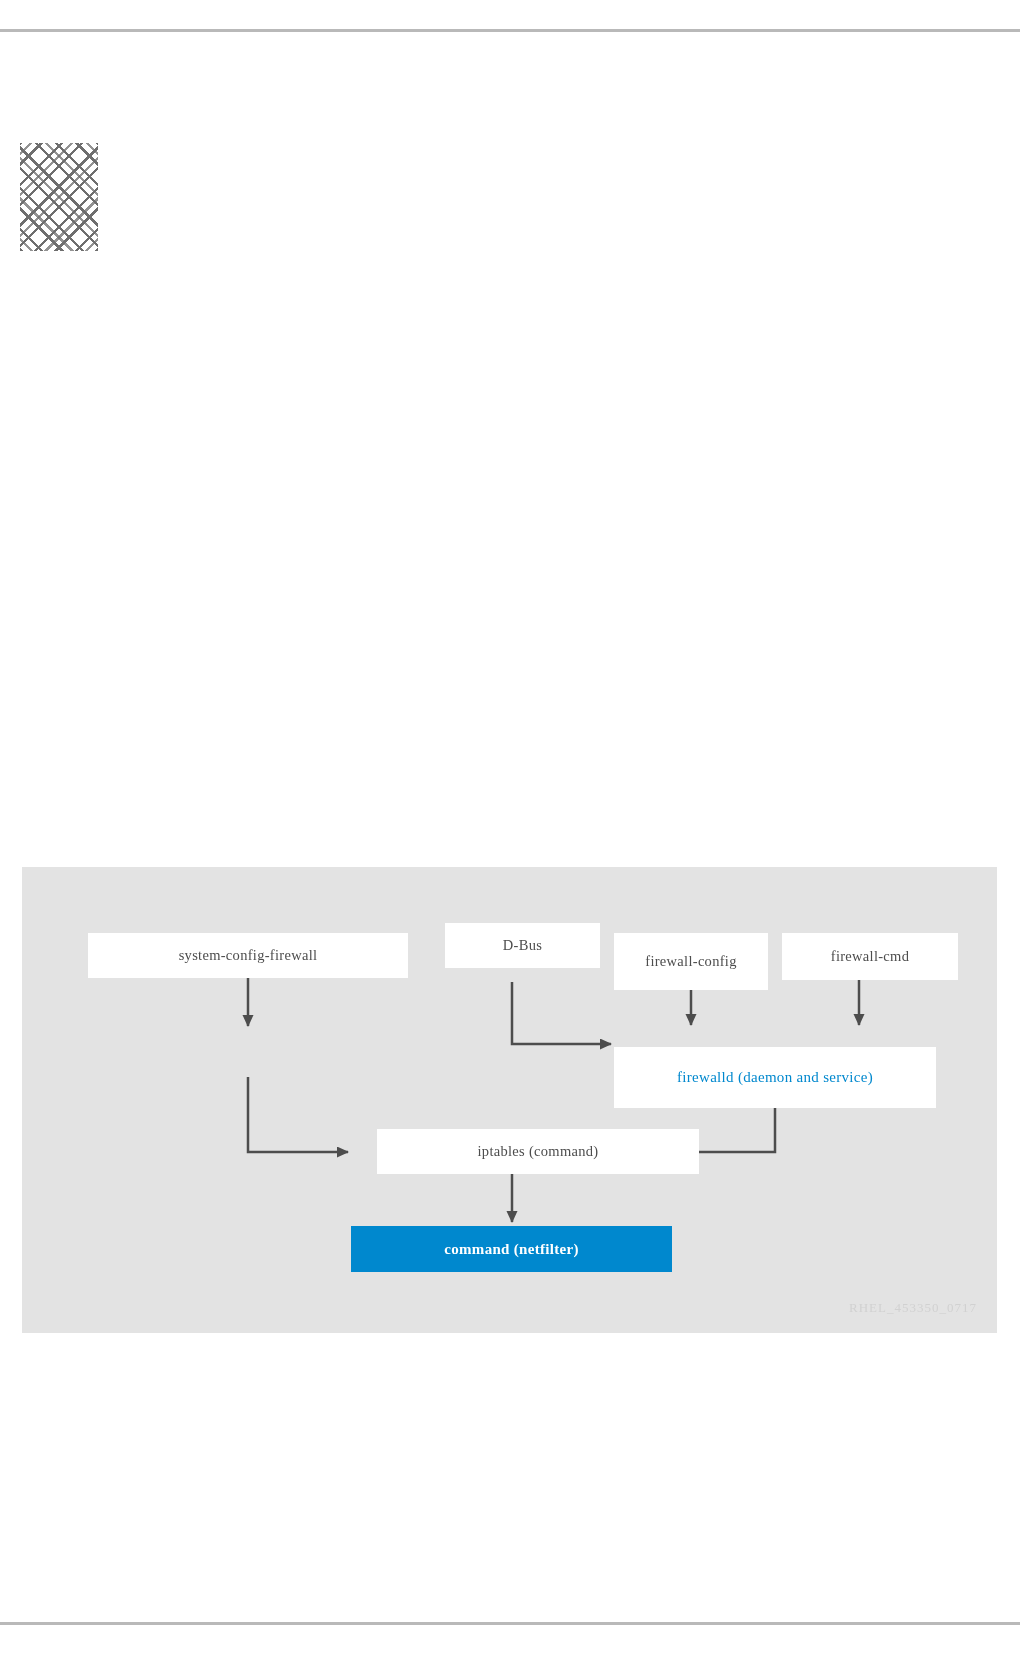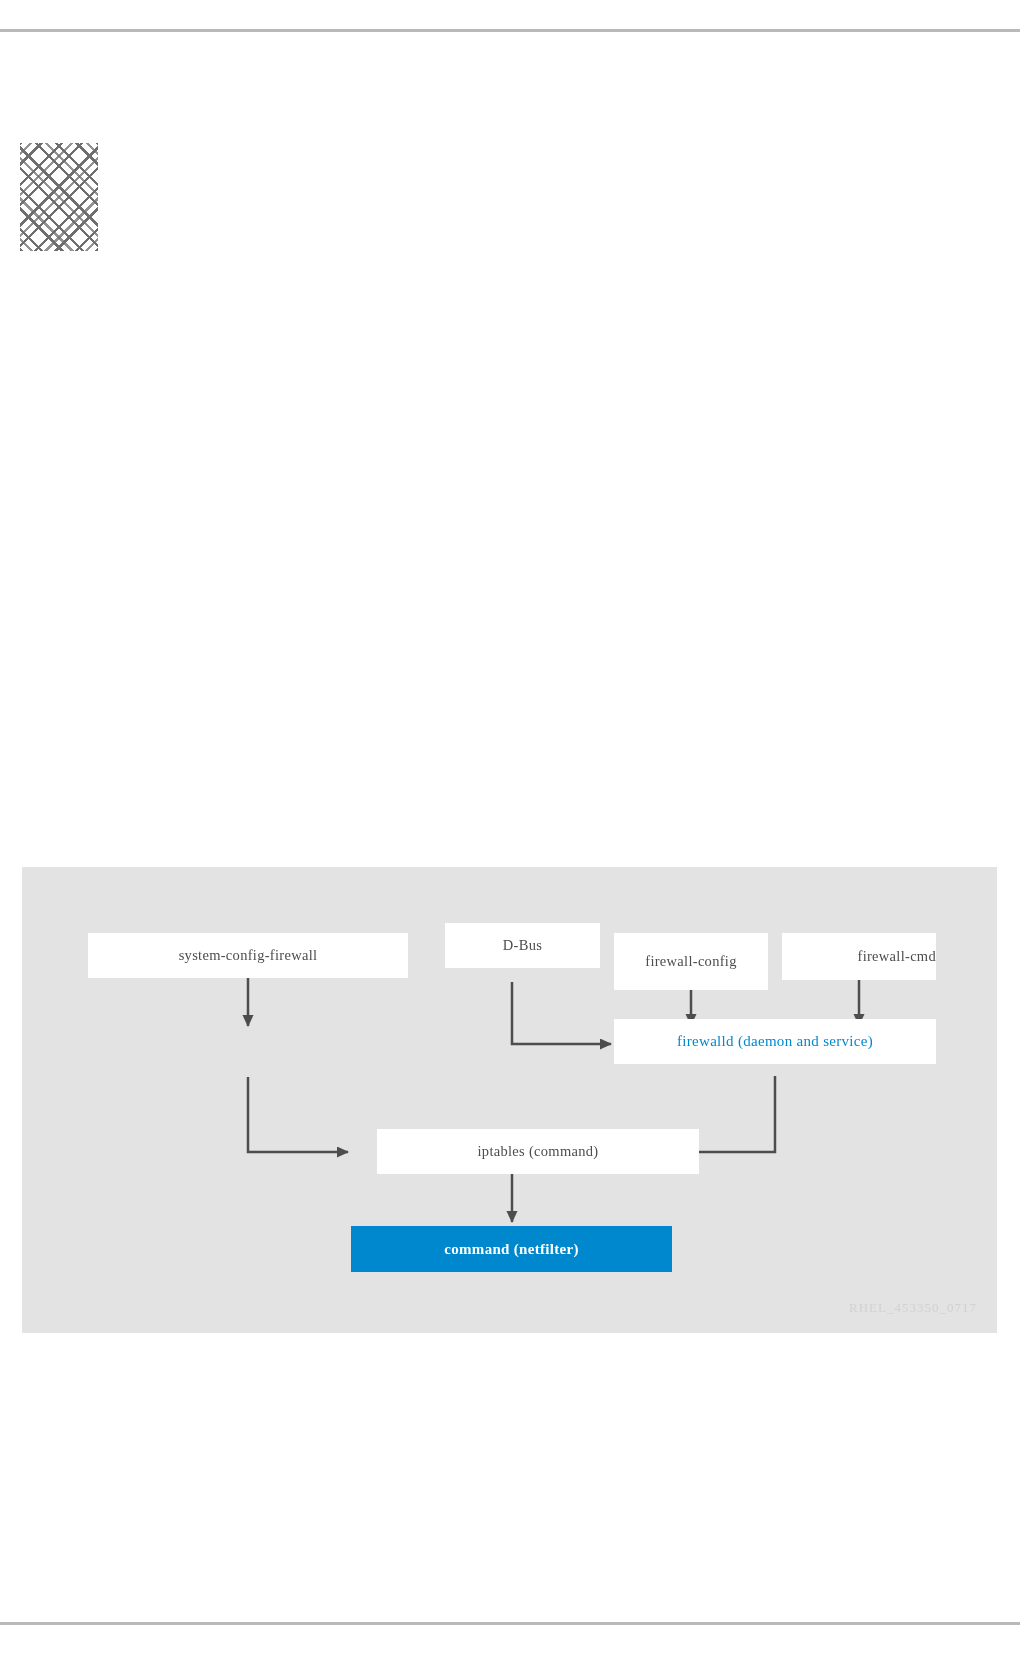--- a/index.html
+++ b/index.html
@@ -58,23 +58,23 @@
     align-items: center;
     justify-content: center;
     font-size: 14.5px;
     letter-spacing: 0.3px;
     color: #4d4d4d;
     white-space: nowrap;
   }
   .n-scf    { left: 66px;  top: 66px;  width: 320px; height: 45px; }
   .n-dbus   { left: 423px; top: 56px;  width: 155px; height: 45px; }
   .n-fwcfg  { left: 592px; top: 66px;  width: 154px; height: 57px; }
-  .n-fwcmd  { left: 760px; top: 66px;  width: 154px; height: 47px; justify-content: flex-end; }
+  .n-fwcmd  { left: 760px; top: 66px;  width: 176px; height: 47px; }
   .n-ipsvc  { left: 66px;  top: 165px; width: 321px; height: 45px; }
-  .n-fwd    { left: 592px; top: 152px; width: 322px; height: 45px; color: #0088ce; font-size: 15px; }
+  .n-fwd    { left: 592px; top: 180px; width: 322px; height: 61px; color: #0088ce; font-size: 15px; }
   .n-ipcmd  { left: 329px; top: 262px; width: 322px; height: 45px; margin-left: 26px; }
   .n-kernel { left: 329px; top: 359px; width: 321px; height: 46px;
               background: #0088ce; color: #ffffff; font-weight: bold; font-size: 15px; }
   .watermark {
     position: absolute;
     right: 20px;
     bottom: 17px;
     font-size: 13px;
     letter-spacing: 1px;
     color: #d1d1d1;

